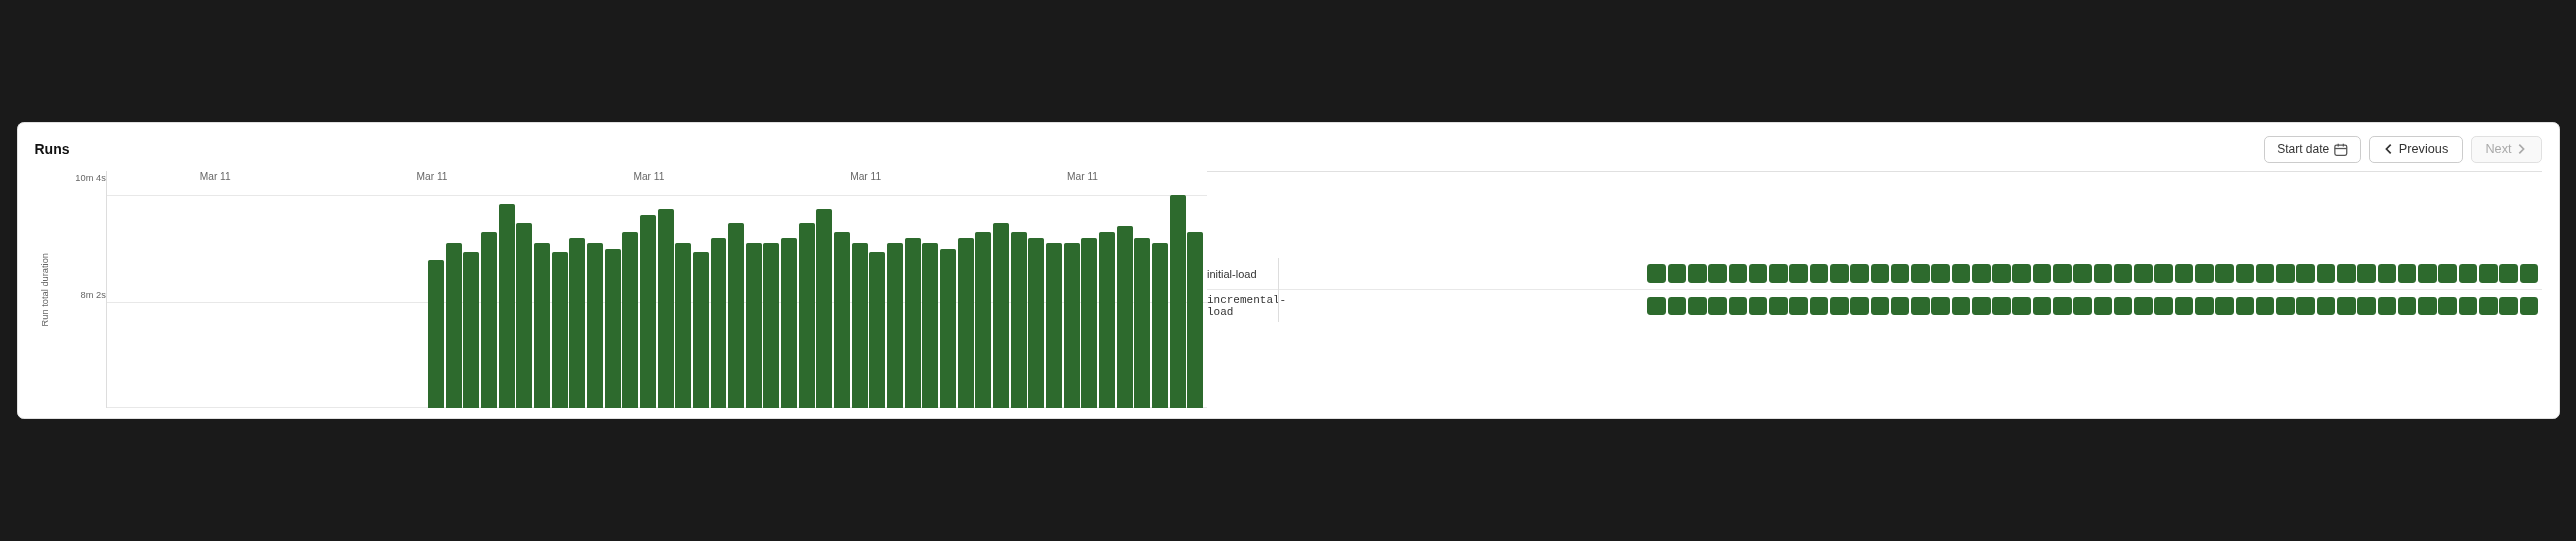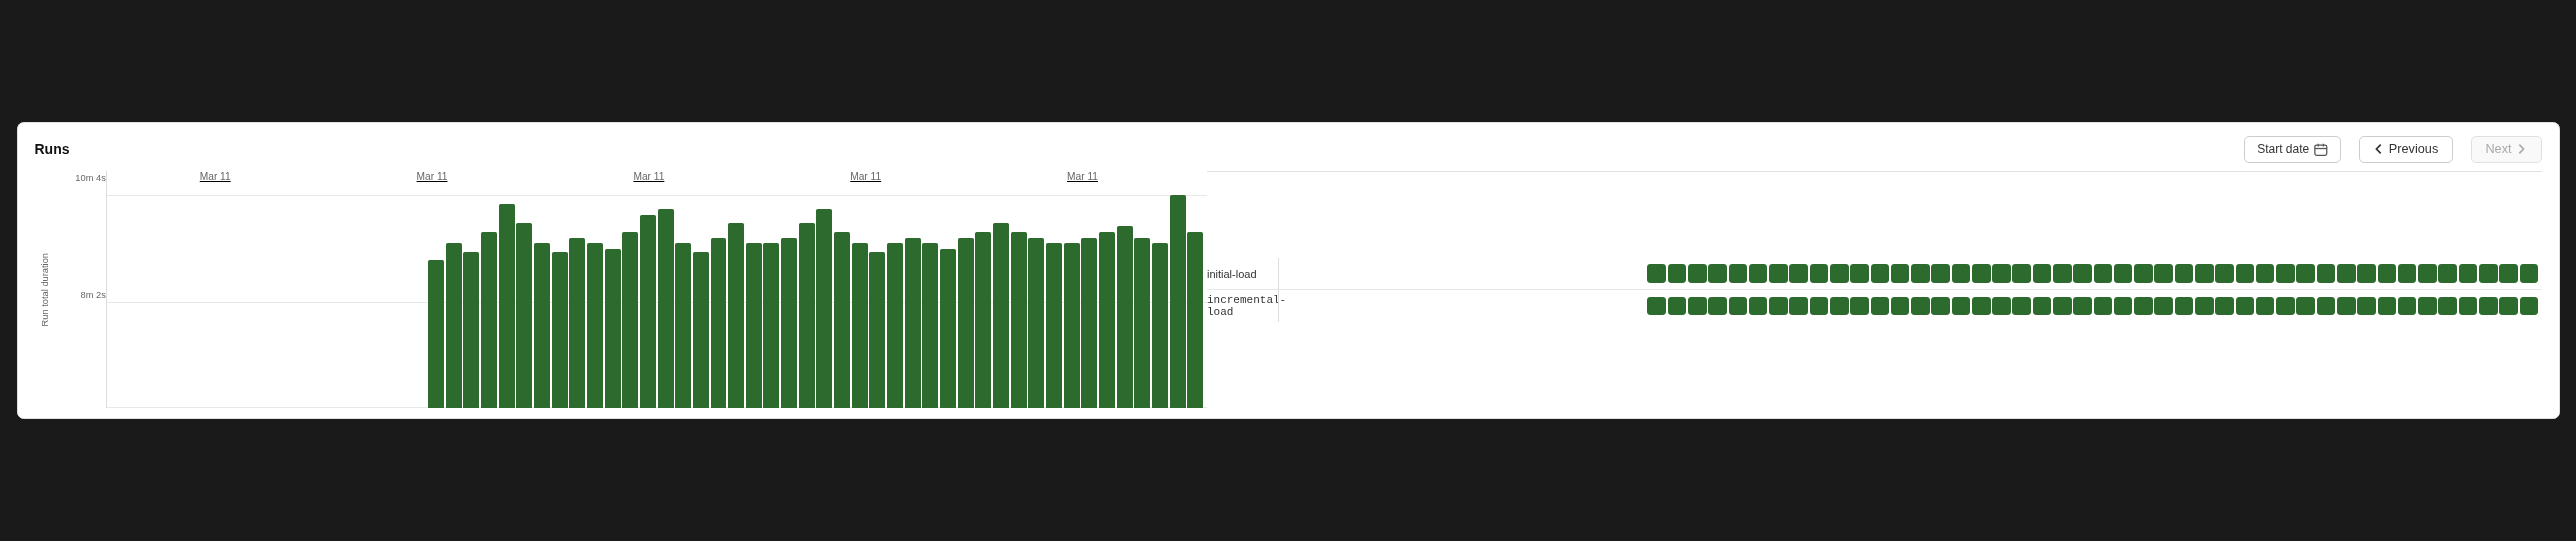--- a/index.html
+++ b/index.html
@@ -25,21 +25,21 @@
       margin-bottom: 8.5px;
     }
     .title {
       font-size: 14px;
       font-weight: 700;
       color: #111;
     }
     .header-controls {
       display: flex;
       align-items: flex-end;
-      gap: 18px;
+      gap: 8px;
     }
     .start-date-btn {
       display: flex;
       align-items: center;
       gap: 5.1px;
       border: 0.8px solid #ccc;
       border-radius: 5.1px;
       padding: 5.1px 12px;
       font-size: 12px;
       color: #333;
@@ -121,21 +121,20 @@
       position: absolute;
       left: 0; right: 0;
       border-top: 0.8px solid #e8e8e8;
     }
     .x-axis-labels {
       position: absolute;
       top: 0; left: 0; right: 16px;
       display: flex;
       justify-content: space-around;
       pointer-events: none;
-      text-decoration: underline;
     }
     .x-label {
       font-size: 10.2px;
       color: #666;
       text-align: center;
     }
     .bars-container {
       position: absolute;
       bottom: 0; left: 0; right: 0;
       top: 24px;

